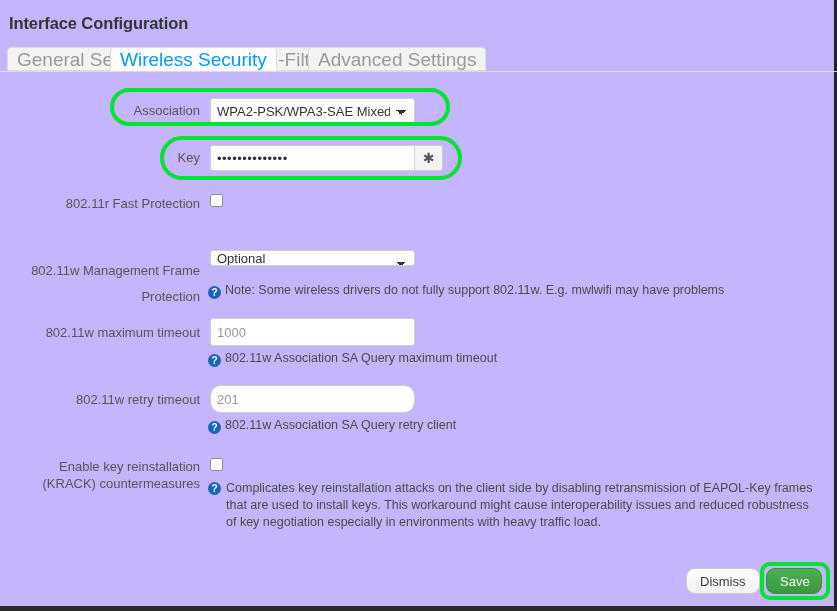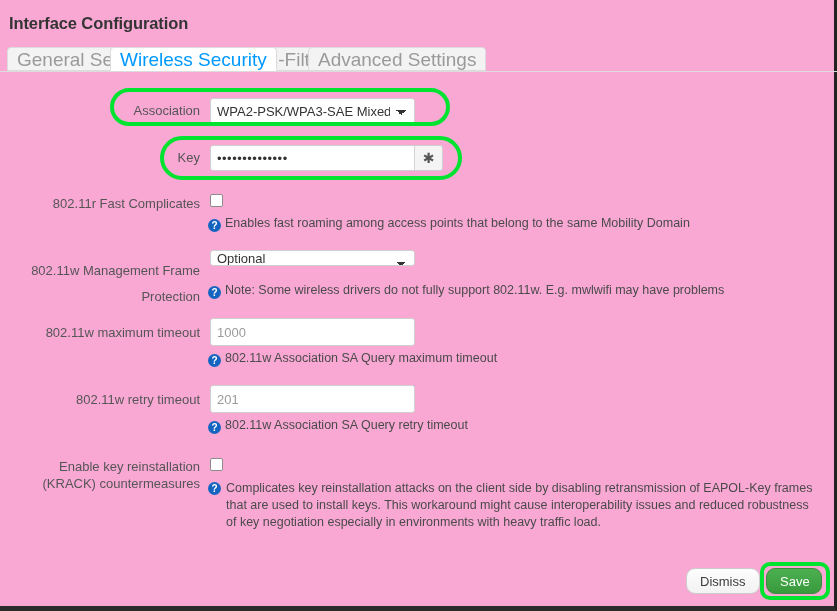--- a/index.html
+++ b/index.html
@@ -8,21 +8,21 @@
     width: 837px; height: 611px;
     background:#ffffff;
     font-family: "Liberation Sans", sans-serif;
     font-size: 13px;
     color: #404040;
     overflow: hidden;
     position: relative;
   }
   .page {
     position:absolute; left:0; top:0; width:837px; height:611px;
-    background:#f9a8d4;
+    background:#c4b5fd;
     border-right:3px solid #222;
     border-bottom:5px solid #2b2b2b;
   }
   .title {
     position:absolute; left:9px; top:14px;
     font-size:16.5px; font-weight:bold; color:#343434;
     letter-spacing:-0.1px;
   }
   
   .tabbar {
@@ -185,27 +185,24 @@
     <div class="lbl" style="top:4px;">Key</div>
     <div class="ctl">
       <div class="keywrap">
         <input class="inp" type="text" readonly="" value="••••••••••••••" style="">
         <button class="revealbtn">✱</button>
       </div>
     </div>
   </div>
 
   <div class="row" style="top:193px;">
-    <div class="lbl" style="top:2px;">802.11r Fast Complicates</div>
+    <div class="lbl" style="top:2px;">802.11r Fast Protection</div>
     <div class="ctl" style="top:1px;">
       <span class="cbx"></span>
     </div>
-  </div>
-  <div class="help" style="top:215px; width:600px;">
-    <span class="hi">?</span><span class="htxt">Enables fast roaming among access points that belong to the same Mobility Domain</span>
   </div>
 
   <div class="row" style="top:250px;">
     <div class="lbl" style="top:8px; line-height:26px;">802.11w Management Frame Protection</div>
     <div class="ctl" style="top:0px;">
       <select class="inp" style="height:16px;">
         <option>Optional</option>
       </select>
     </div>
   </div>
@@ -219,25 +216,25 @@
       <input class="inp" type="text" style="height: 28px;" placeholder="1000">
     </div>
   </div>
   <div class="help" style="top:350px; width:600px;">
     <span class="hi">?</span><span class="htxt">802.11w Association SA Query maximum timeout</span>
   </div>
 
   <div class="row" style="top:385px;">
     <div class="lbl" style="top:6px;">802.11w retry timeout</div>
     <div class="ctl" style="top:0px;">
-      <input class="inp" type="text" style="height: 28px;" placeholder="201">
+      <input class="inp" type="text" style="height: 28px; border-radius: 11px;" placeholder="201">
     </div>
   </div>
   <div class="help" style="top:417px; width:600px;">
-    <span class="hi">?</span><span class="htxt">802.11w Association SA Query retry timeout</span>
+    <span class="hi">?</span><span class="htxt">802.11w Association SA Query retry client</span>
   </div>
 
   <div class="row" style="top:458px;">
     <div class="lbl" style="top:0px;">Enable key reinstallation</div>
     <div class="lbl" style="top:17px;">(KRACK) countermeasures</div>
     <div class="ctl" style="top:0px;">
       <span class="cbx"></span>
     </div>
   </div>
   <div class="help" style="top:480px; left:208px; width:608px; text-indent:0;">

